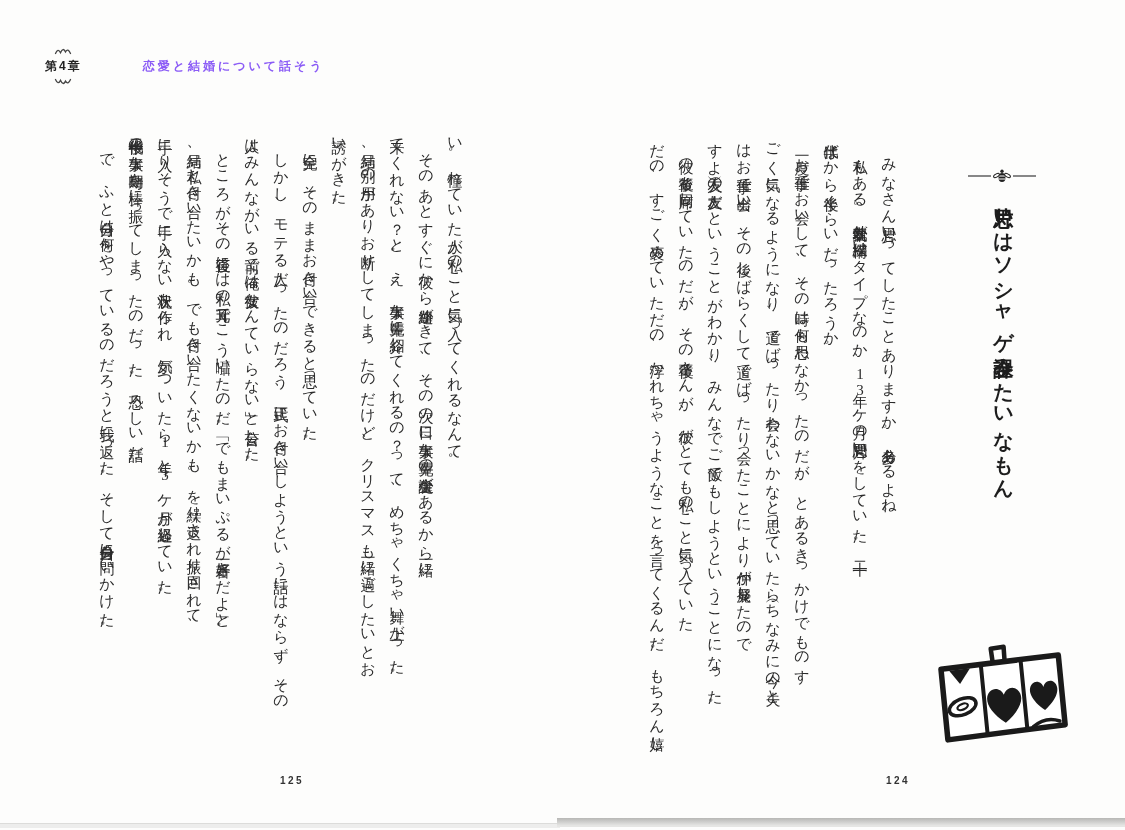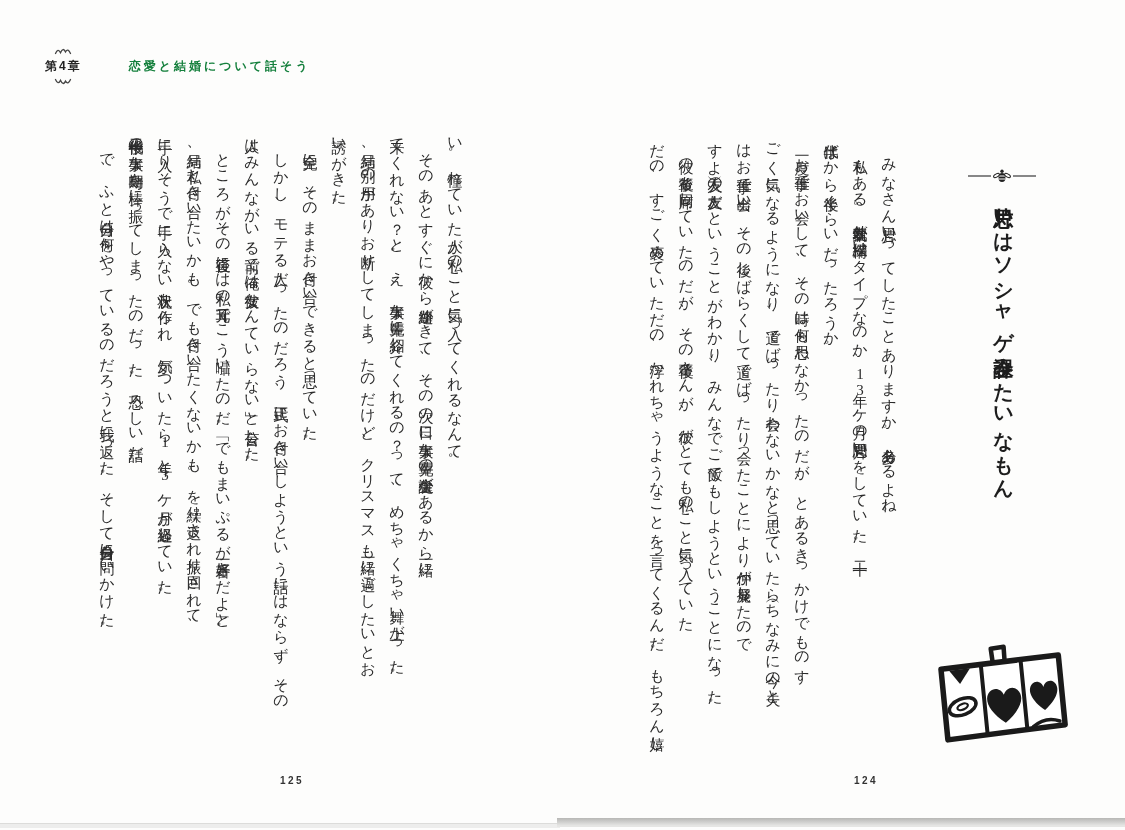--- a/index.html
+++ b/index.html
@@ -10,21 +10,21 @@
     color:#2b2b2b;
   }
   .abs{position:absolute;}
 
   
   .chapter-header{left:45px;top:46px;display:flex;align-items:center;
     font-family:"Liberation Sans","DejaVu Sans",sans-serif;gap:27px;}
   .chapter-badge{display:flex;flex-direction:column;align-items:center;gap:2px;}
   .chapter-label{font-size:12px;font-weight:bold;letter-spacing:2px;color:#222;}
   .tassel{width:22px;height:10px;}
-  .chapter-title{font-size:12px;font-weight:bold;letter-spacing:3px;color:#15803d;margin-left:20px;}
+  .chapter-title{font-size:12px;font-weight:bold;letter-spacing:3px;color:#8b5cf6;margin-left:34px;}
 
   
   .section-ornament{left:968px;top:168px;width:68px;height:16px;}
   .section-title{
     left:986px;top:192px;height:560px;width:32px;
     writing-mode:vertical-rl;text-orientation:upright;
     font-size:20px;font-weight:bold;letter-spacing:1.5px;color:#1d1d1d;
   }
 
   
@@ -37,21 +37,21 @@
   .page-body .line.indent{padding-top:15px;}
   .body-right{left:641px;top:133px;width:262px;height:634px;}
   .body-left{left:91px;top:128px;width:378px;height:636px;}
 
   
   .page-number{
     font-family:"Liberation Sans","DejaVu Sans",sans-serif;
     font-size:10px;font-weight:bold;letter-spacing:2.5px;color:#333;margin-left:26px;
   }
   .pn-left{left:254px;top:775px;}
-  .pn-right{left:828px;top:775px;}
+  .pn-right{left:860px;top:775px;}
 
   
   .illustration{left:931px;top:641px;width:142px;height:108px;}
 
   
   .edge-left{left:0;top:823px;width:560px;height:4px;background:#ededec;border-top:1px solid #dcdcda;}
   .edge-right{left:557px;top:818px;width:568px;height:9px;
     background:linear-gradient(to bottom,#b7b7b5,#e6e6e4 85%);}
 </style>
 </head>

